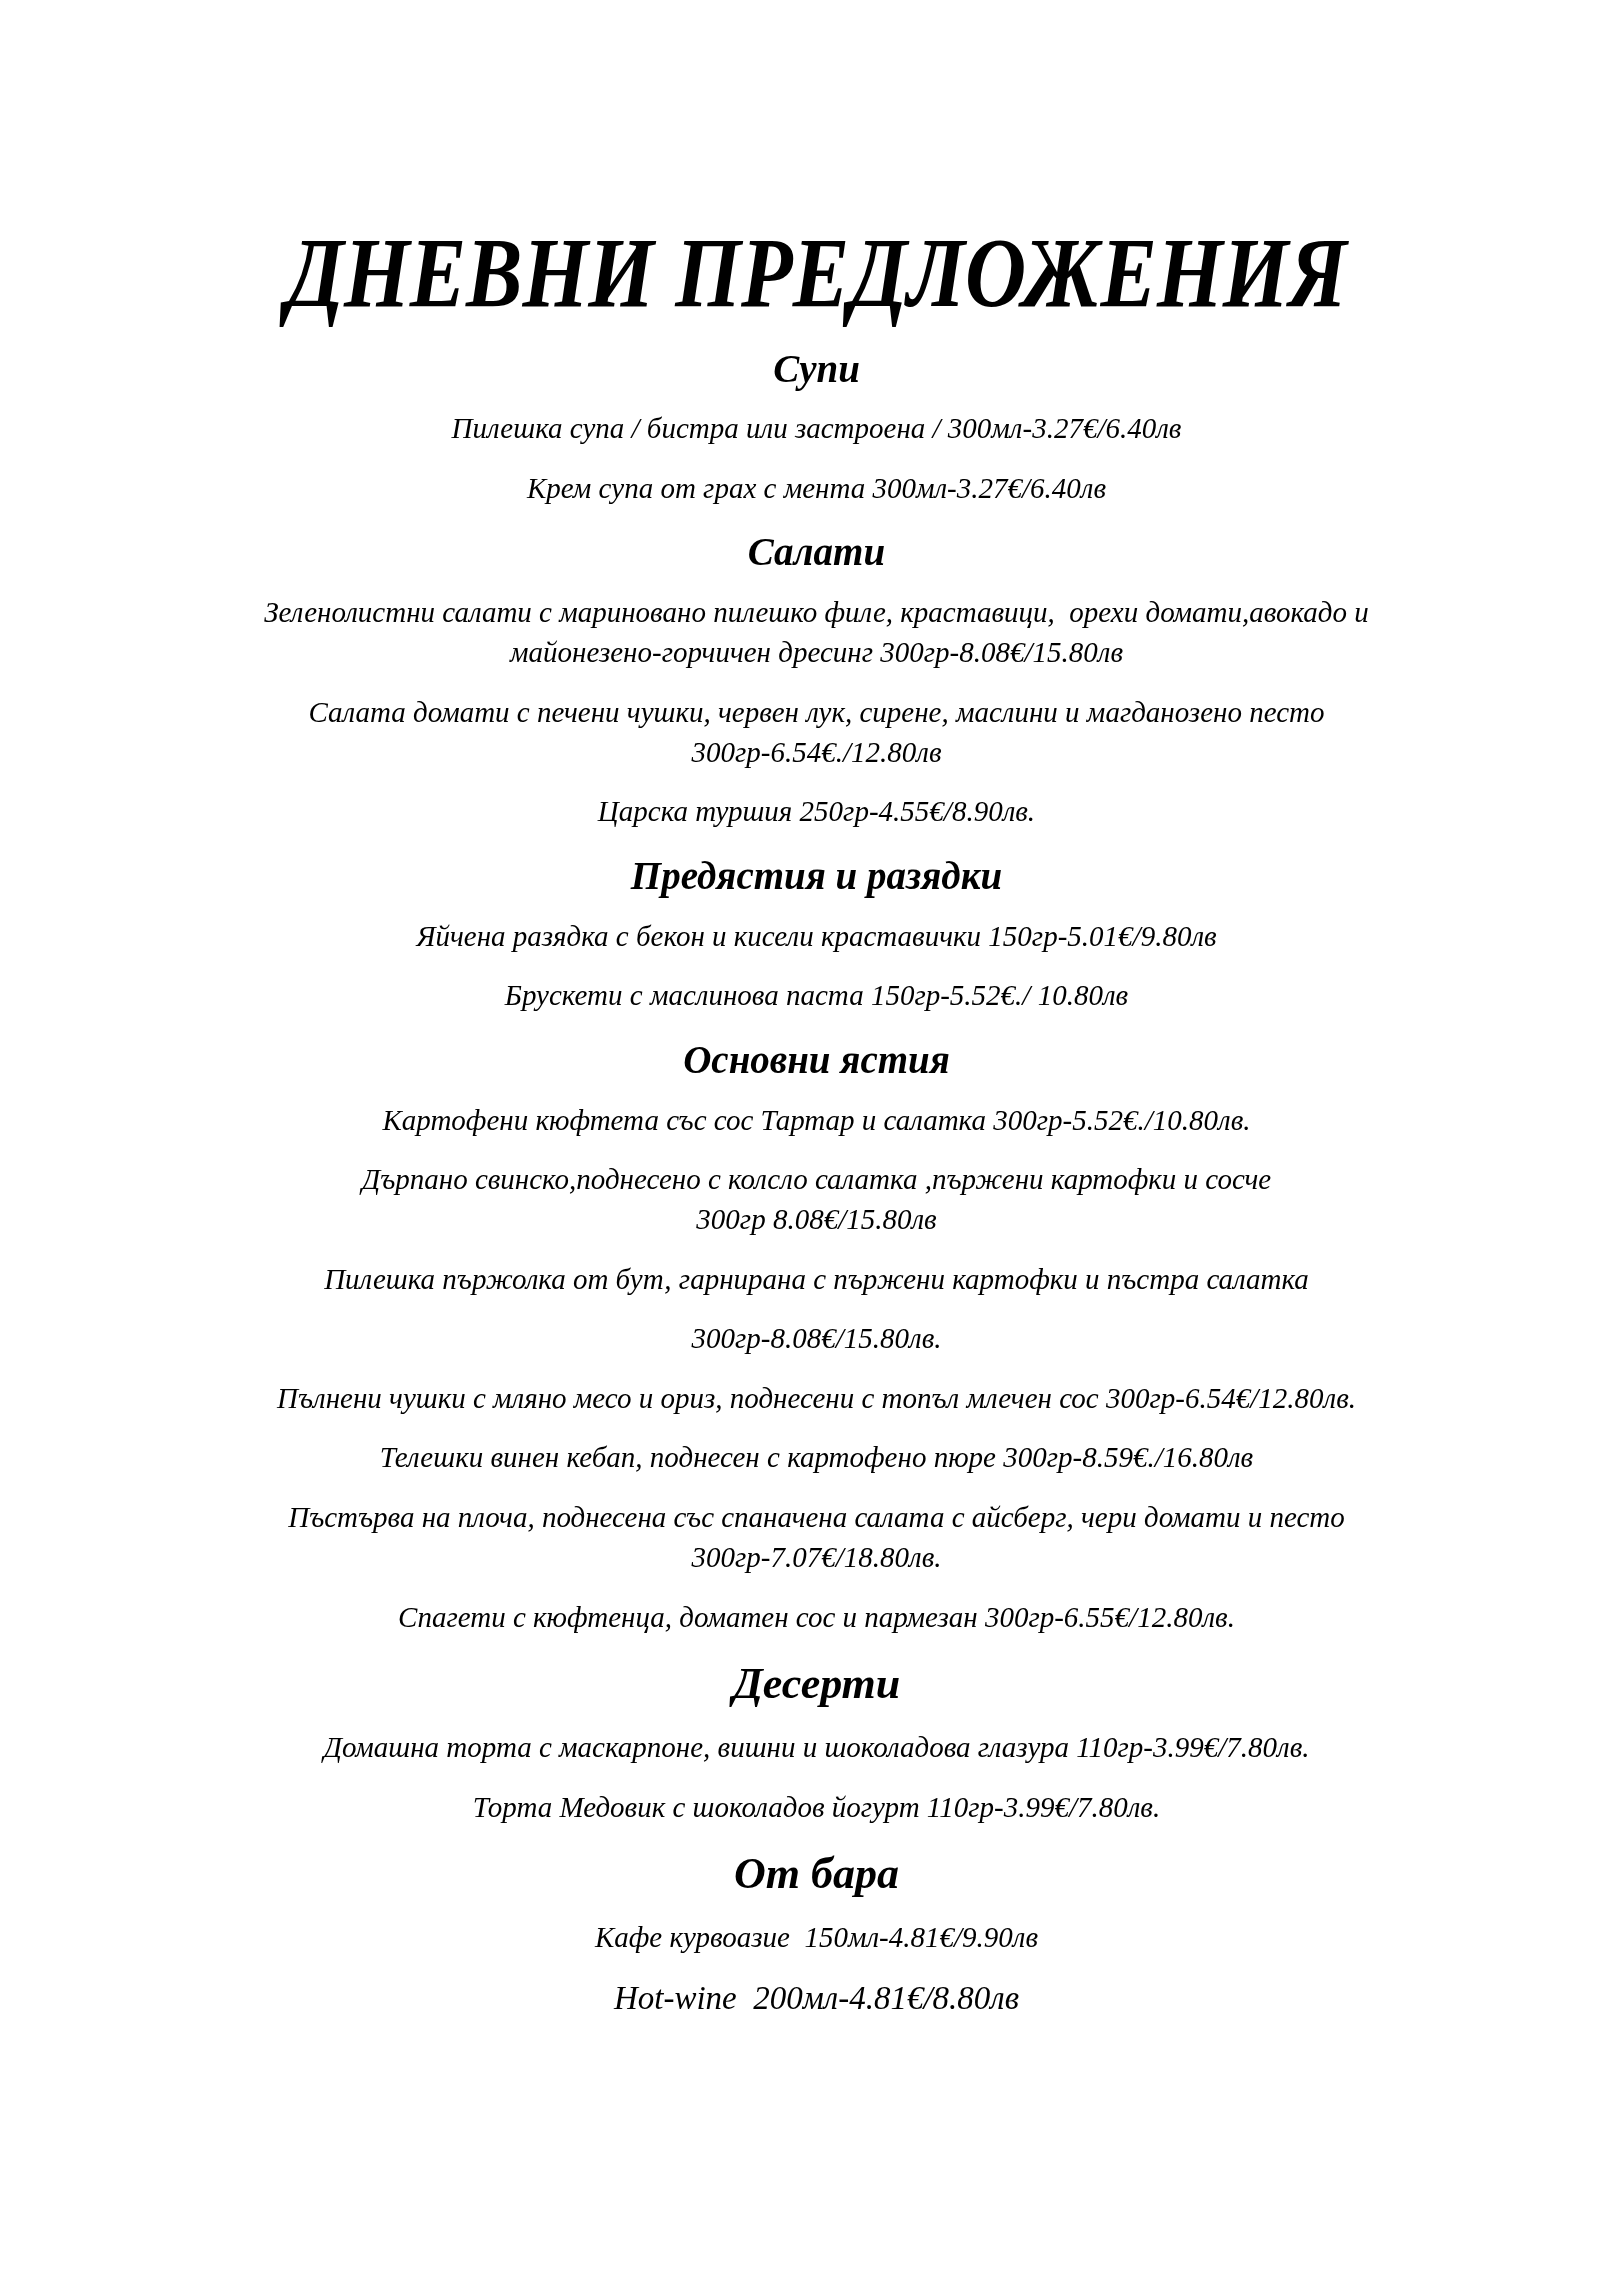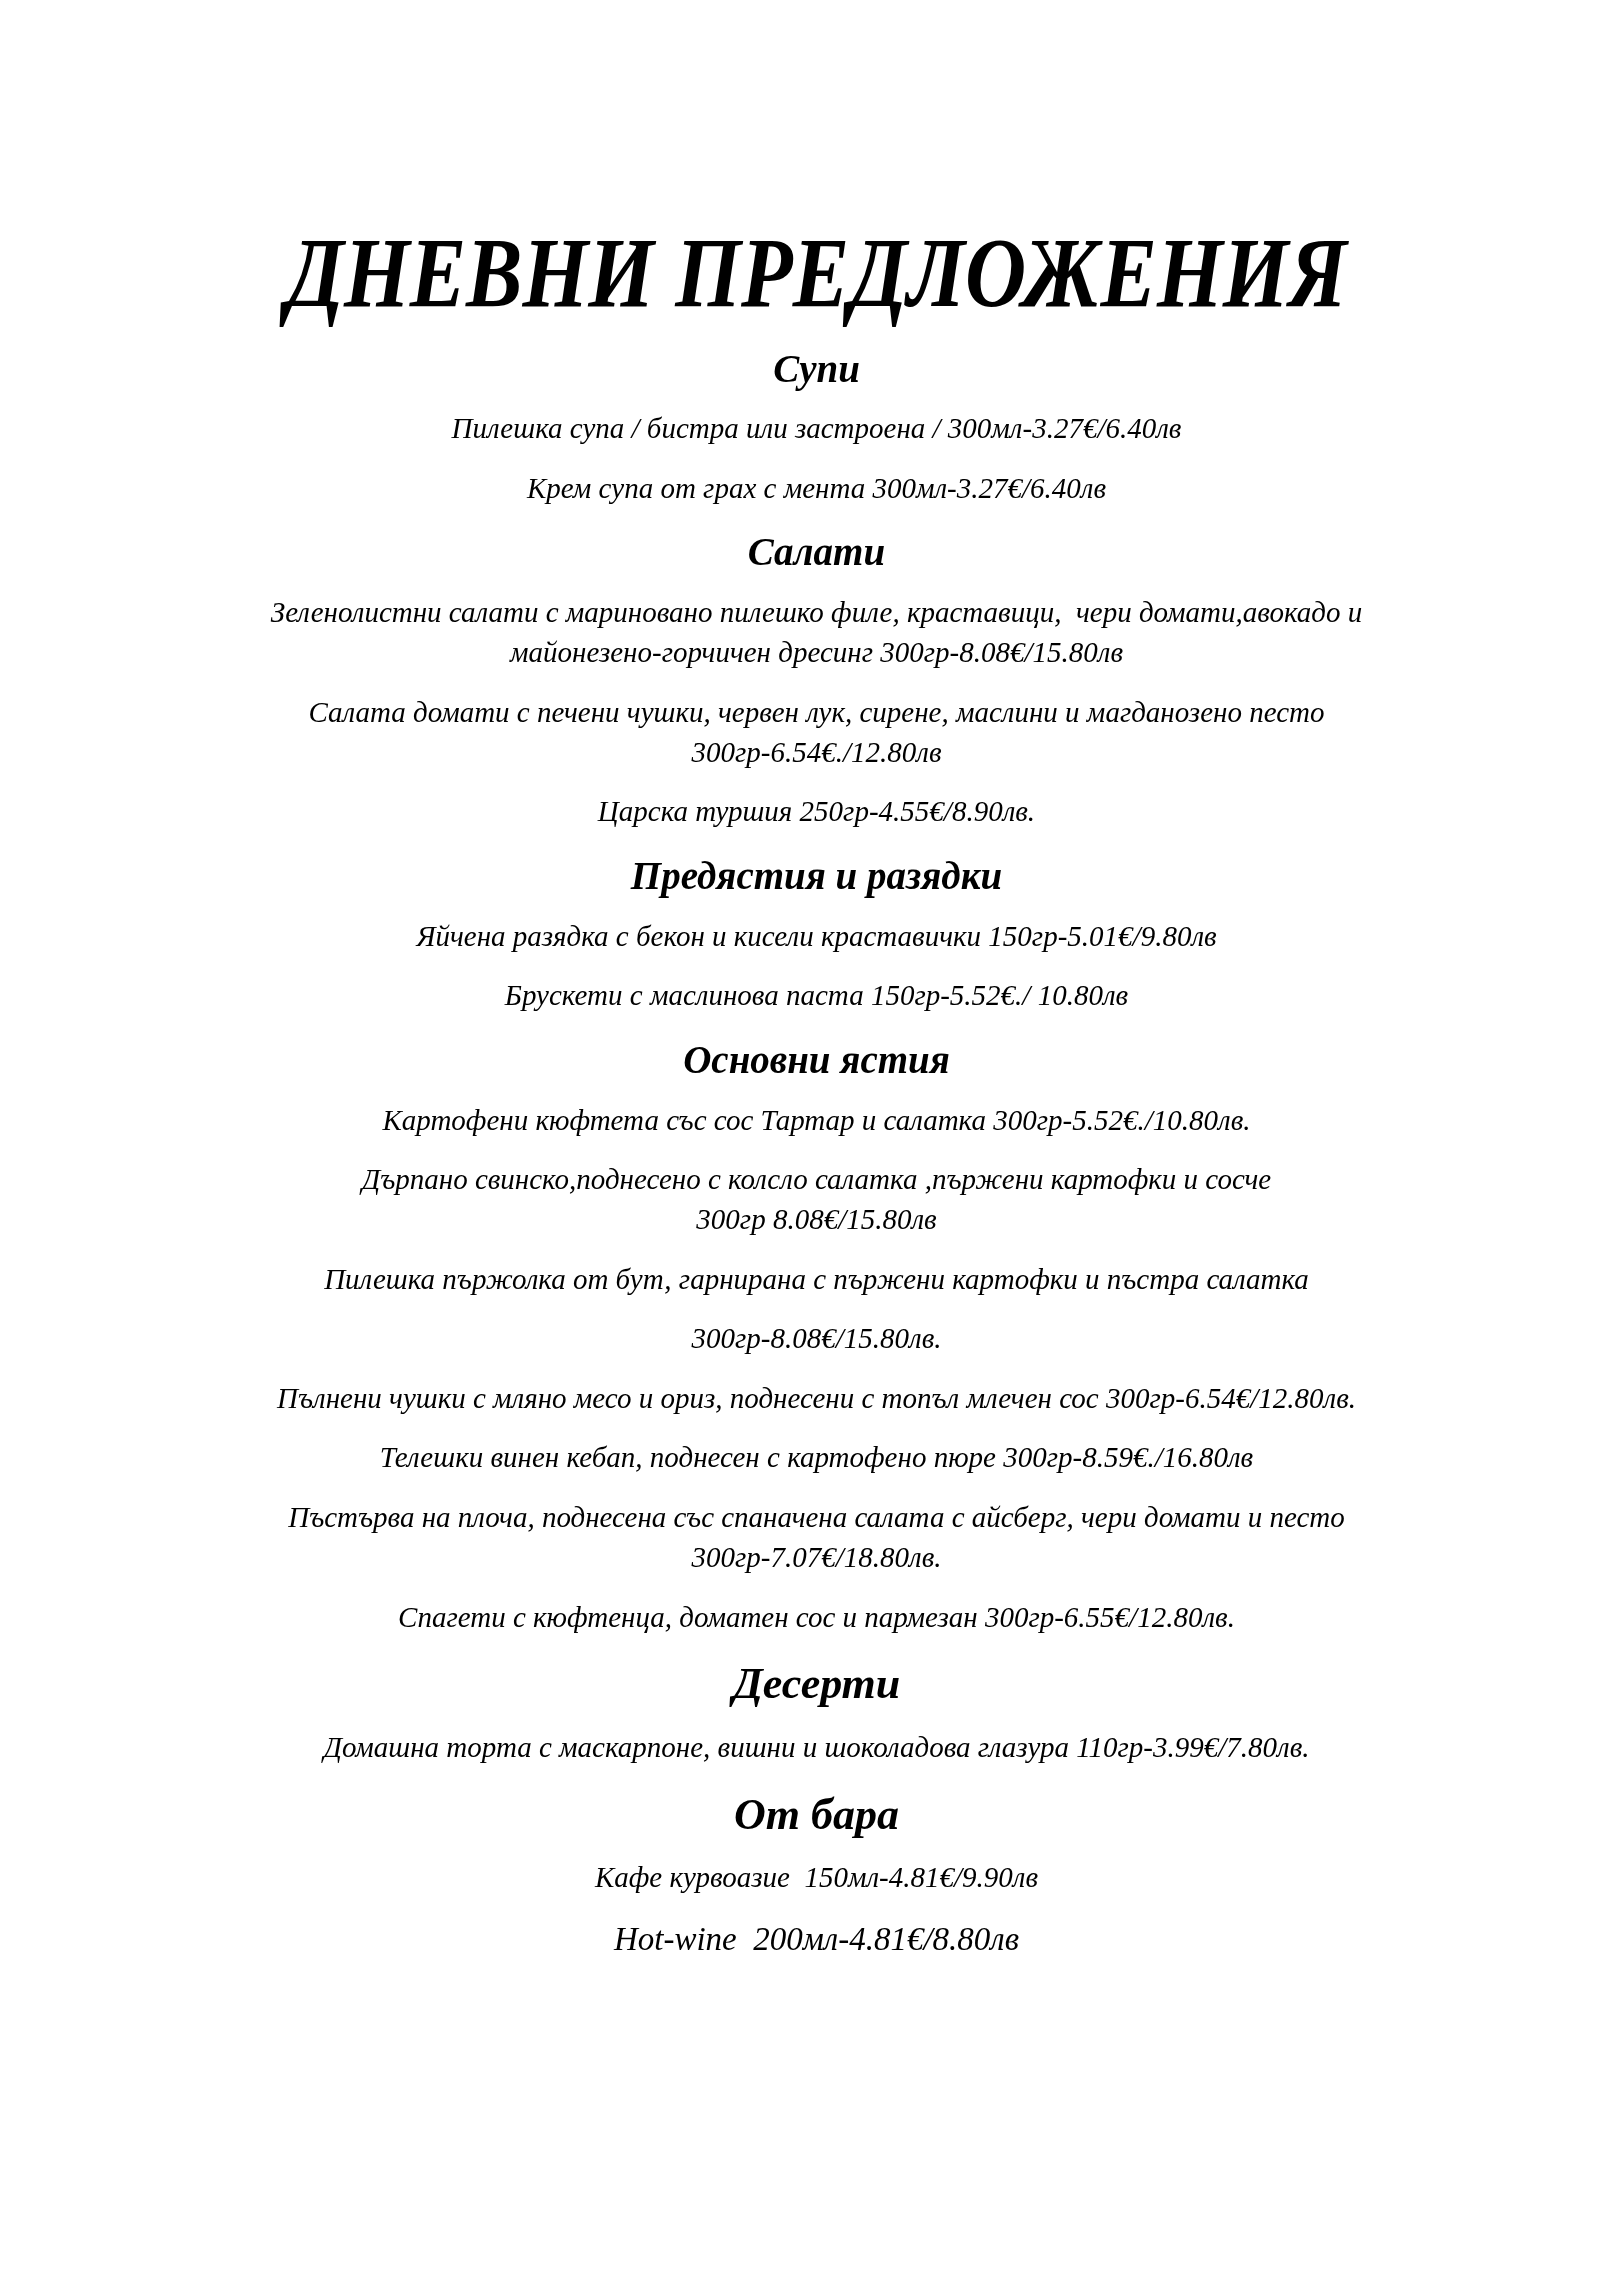--- a/index.html
+++ b/index.html
@@ -57,35 +57,36 @@
 </head>
 <body>
 
 <div class="page">
   <h1 class="menu-title">ДНЕВНИ ПРЕДЛОЖЕНИЯ</h1>
   <div>
       <h2 class="section-heading">Супи</h2>
       <p class="item"><span>Пилешка супа / бистра или застроена / 300мл-3.27€/6.40лв</span></p>
       <p class="item"><span>Крем супа от грах с мента 300мл-3.27€/6.40лв</span></p>
       <h2 class="section-heading">Салати</h2>
-      <p class="item"><span>Зеленолистни салати с мариновано пилешко филе, краставици,  чери домати,авокадо и</span><br><span>майонезено-горчичен дресинг 300гр-8.08€/15.80лв</span></p>
+      <p class="item"><span>Зеленолистни салати с мариновано пилешко филе, краставици,  орехи домати,авокадо и</span><br><span>майонезено-горчичен дресинг 300гр-8.08€/15.80лв</span></p>
       <p class="item"><span>Салата домати с печени чушки, червен лук, сирене, маслини и магданозено песто</span><br><span>300гр-6.54€./12.80лв</span></p>
       <p class="item"><span>Царска туршия 250гр-4.55€/8.90лв.</span></p>
       <h2 class="section-heading">Предястия и разядки</h2>
       <p class="item"><span>Яйчена разядка с бекон и кисели краставички 150гр-5.01€/9.80лв</span></p>
       <p class="item"><span>Брускети с маслинова паста 150гр-5.52€./ 10.80лв</span></p>
       <h2 class="section-heading">Основни ястия</h2>
       <p class="item"><span>Картофени кюфтета със сос Тартар и салатка 300гр-5.52€./10.80лв.</span></p>
       <p class="item"><span>Дърпано свинско,поднесено с колсло салатка ,пържени картофки и сосче</span><br><span>300гр 8.08€/15.80лв</span></p>
       <p class="item"><span>Пилешка пържолка от бут, гарнирана с пържени картофки и пъстра салатка</span></p>
       <p class="item"><span>300гр-8.08€/15.80лв.</span></p>
       <p class="item"><span>Пълнени чушки с мляно месо и ориз, поднесени с топъл млечен сос 300гр-6.54€/12.80лв.</span></p>
       <p class="item"><span>Телешки винен кебап, поднесен с картофено пюре 300гр-8.59€./16.80лв</span></p>
       <p class="item"><span>Пъстърва на плоча, поднесена със спаначена салата с айсберг, чери домати и песто</span><br><span>300гр-7.07€/18.80лв.</span></p>
       <p class="item"><span>Спагети с кюфтенца, доматен сос и пармезан 300гр-6.55€/12.80лв.</span></p>
       <h2 class="section-heading heading-large">Десерти</h2>
       <p class="item"><span>Домашна торта с маскарпоне, вишни и шоколадова глазура 110гр-3.99€/7.80лв.</span></p>
+      <p class="item"><span>Торта Медовик с шоколадов йогурт 110гр-3.99€/7.80лв.</span></p>
       <h2 class="section-heading heading-large">От бара</h2>
       <p class="item"><span>Кафе курвоазие  150мл-4.81€/9.90лв</span></p>
       <p class="item item-large"><span>Hot-wine  200мл-4.81€/8.80лв</span></p>
     </div>
 </div>
 
 
 </body></html>

